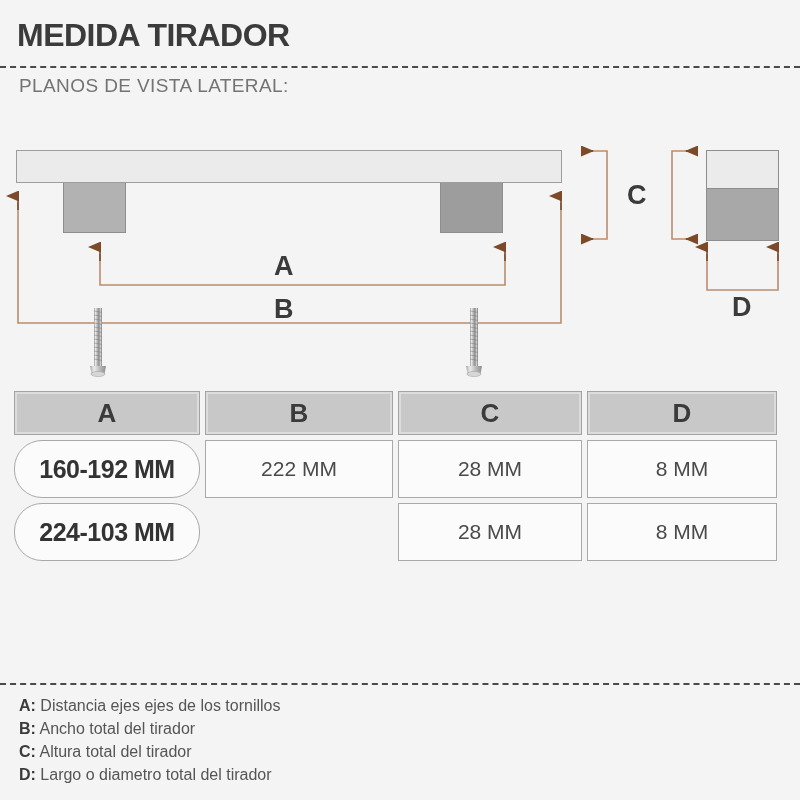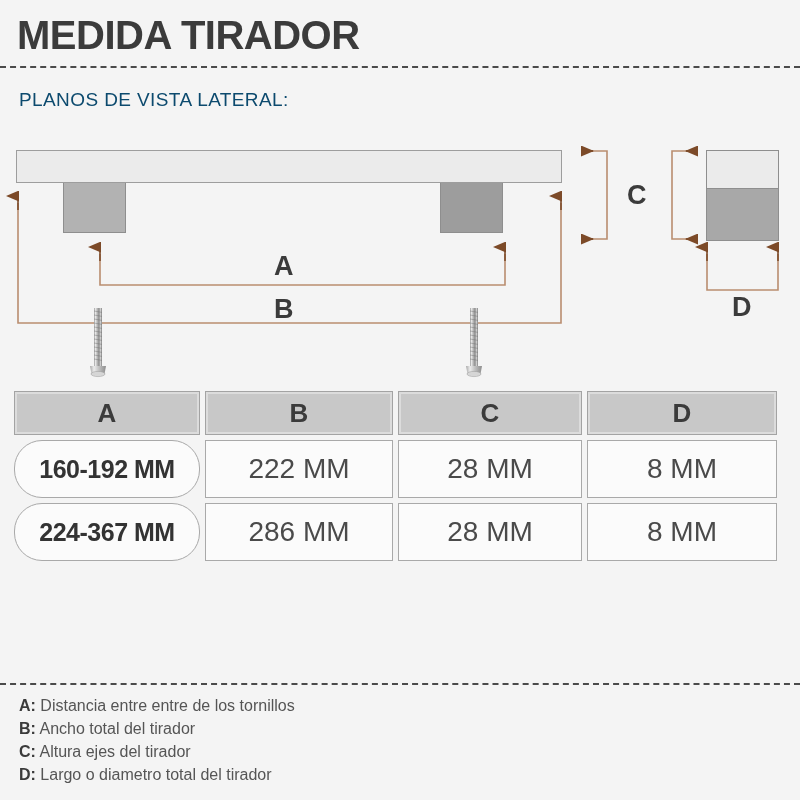--- a/index.html
+++ b/index.html
@@ -18,44 +18,44 @@
     width: 800px;
     height: 800px;
     background: #f4f4f4;
   }
 
   
   .title {
     position: absolute;
     left: 17px;
     top: 11px;
-    font-size: 40px;
+    font-size: 32px;
     font-weight: bold;
     letter-spacing: -0.5px;
     color: #3b3b3b;
     line-height: 48px;
     white-space: nowrap;
   }
 
   .divider {
     position: absolute;
     left: 0;
     width: 800px;
     height: 0;
     border-top: 2px dashed #4a4a4a;
   }
   .divider.top    { top: 66px; }
   .divider.bottom { top: 683px; }
 
   .subtitle {
     position: absolute;
     left: 19px;
-    top: 89px;
+    top: 75px;
     font-size: 19px;
-    color: #0c4a6e;
+    color: #737373;
     letter-spacing: 0.4px;
     white-space: nowrap;
   }
 
   
   .diagram { position: absolute; left: 0; top: 0; width: 800px; height: 385px; }
 
   .bar {
     position: absolute;
     left: 16px;
@@ -132,21 +132,21 @@
   .col.c2 { width: 184px; }
   .col.c3 { width: 190px; }
 
   .cell {
     height: 42px;
     display: flex;
     align-items: center;
     justify-content: center;
     border: 1px solid #a9a9a9;
     background: #fbfbfb;
-    font-size: 28px;
+    font-size: 21px;
     color: #4a4a4a;
     white-space: nowrap;
   }
   .cell.head {
     background: #c8c8c8;
     border: 1px solid #a3a3a3;
     box-shadow: inset 0 0 0 2px #dcdcdc;
     font-size: 26px;
     font-weight: bold;
     color: #3b3b3b;
@@ -290,53 +290,52 @@
     <div class="dim-label a">A</div>
     <div class="dim-label b">B</div>
     <div class="dim-label c">C</div>
     <div class="dim-label d">D</div>
   </div>
 
   <div class="table">
     <div class="col c0">
       <div class="cell head">A</div>
       <div class="cell value strong">160-192 MM</div>
-      <div class="cell value strong">224-367 MM</div>
+      <div class="cell value strong">224-103 MM</div>
     </div>
     <div class="col c1">
       <div class="cell head">B</div>
       <div class="cell value">222 MM</div>
-      <div class="cell value">286 MM</div>
     </div>
     <div class="col c2">
       <div class="cell head">C</div>
       <div class="cell value">28 MM</div>
       <div class="cell value">28 MM</div>
     </div>
     <div class="col c3">
       <div class="cell head">D</div>
       <div class="cell value">8 MM</div>
       <div class="cell value">8 MM</div>
     </div>
   </div>
 
   <div class="divider bottom"></div>
 
   <div class="legend">
     <div class="legend-row">
       <span class="key">A:</span>
-      <span>Distancia entre entre de los tornillos</span>
+      <span>Distancia ejes ejes de los tornillos</span>
     </div>
     <div class="legend-row">
       <span class="key">B:</span>
       <span>Ancho total del tirador</span>
     </div>
     <div class="legend-row">
       <span class="key">C:</span>
-      <span>Altura ejes del tirador</span>
+      <span>Altura total del tirador</span>
     </div>
     <div class="legend-row">
       <span class="key">D:</span>
       <span>Largo o diametro total del tirador</span>
     </div>
   </div>
 
 </div>
 
 </body></html>

